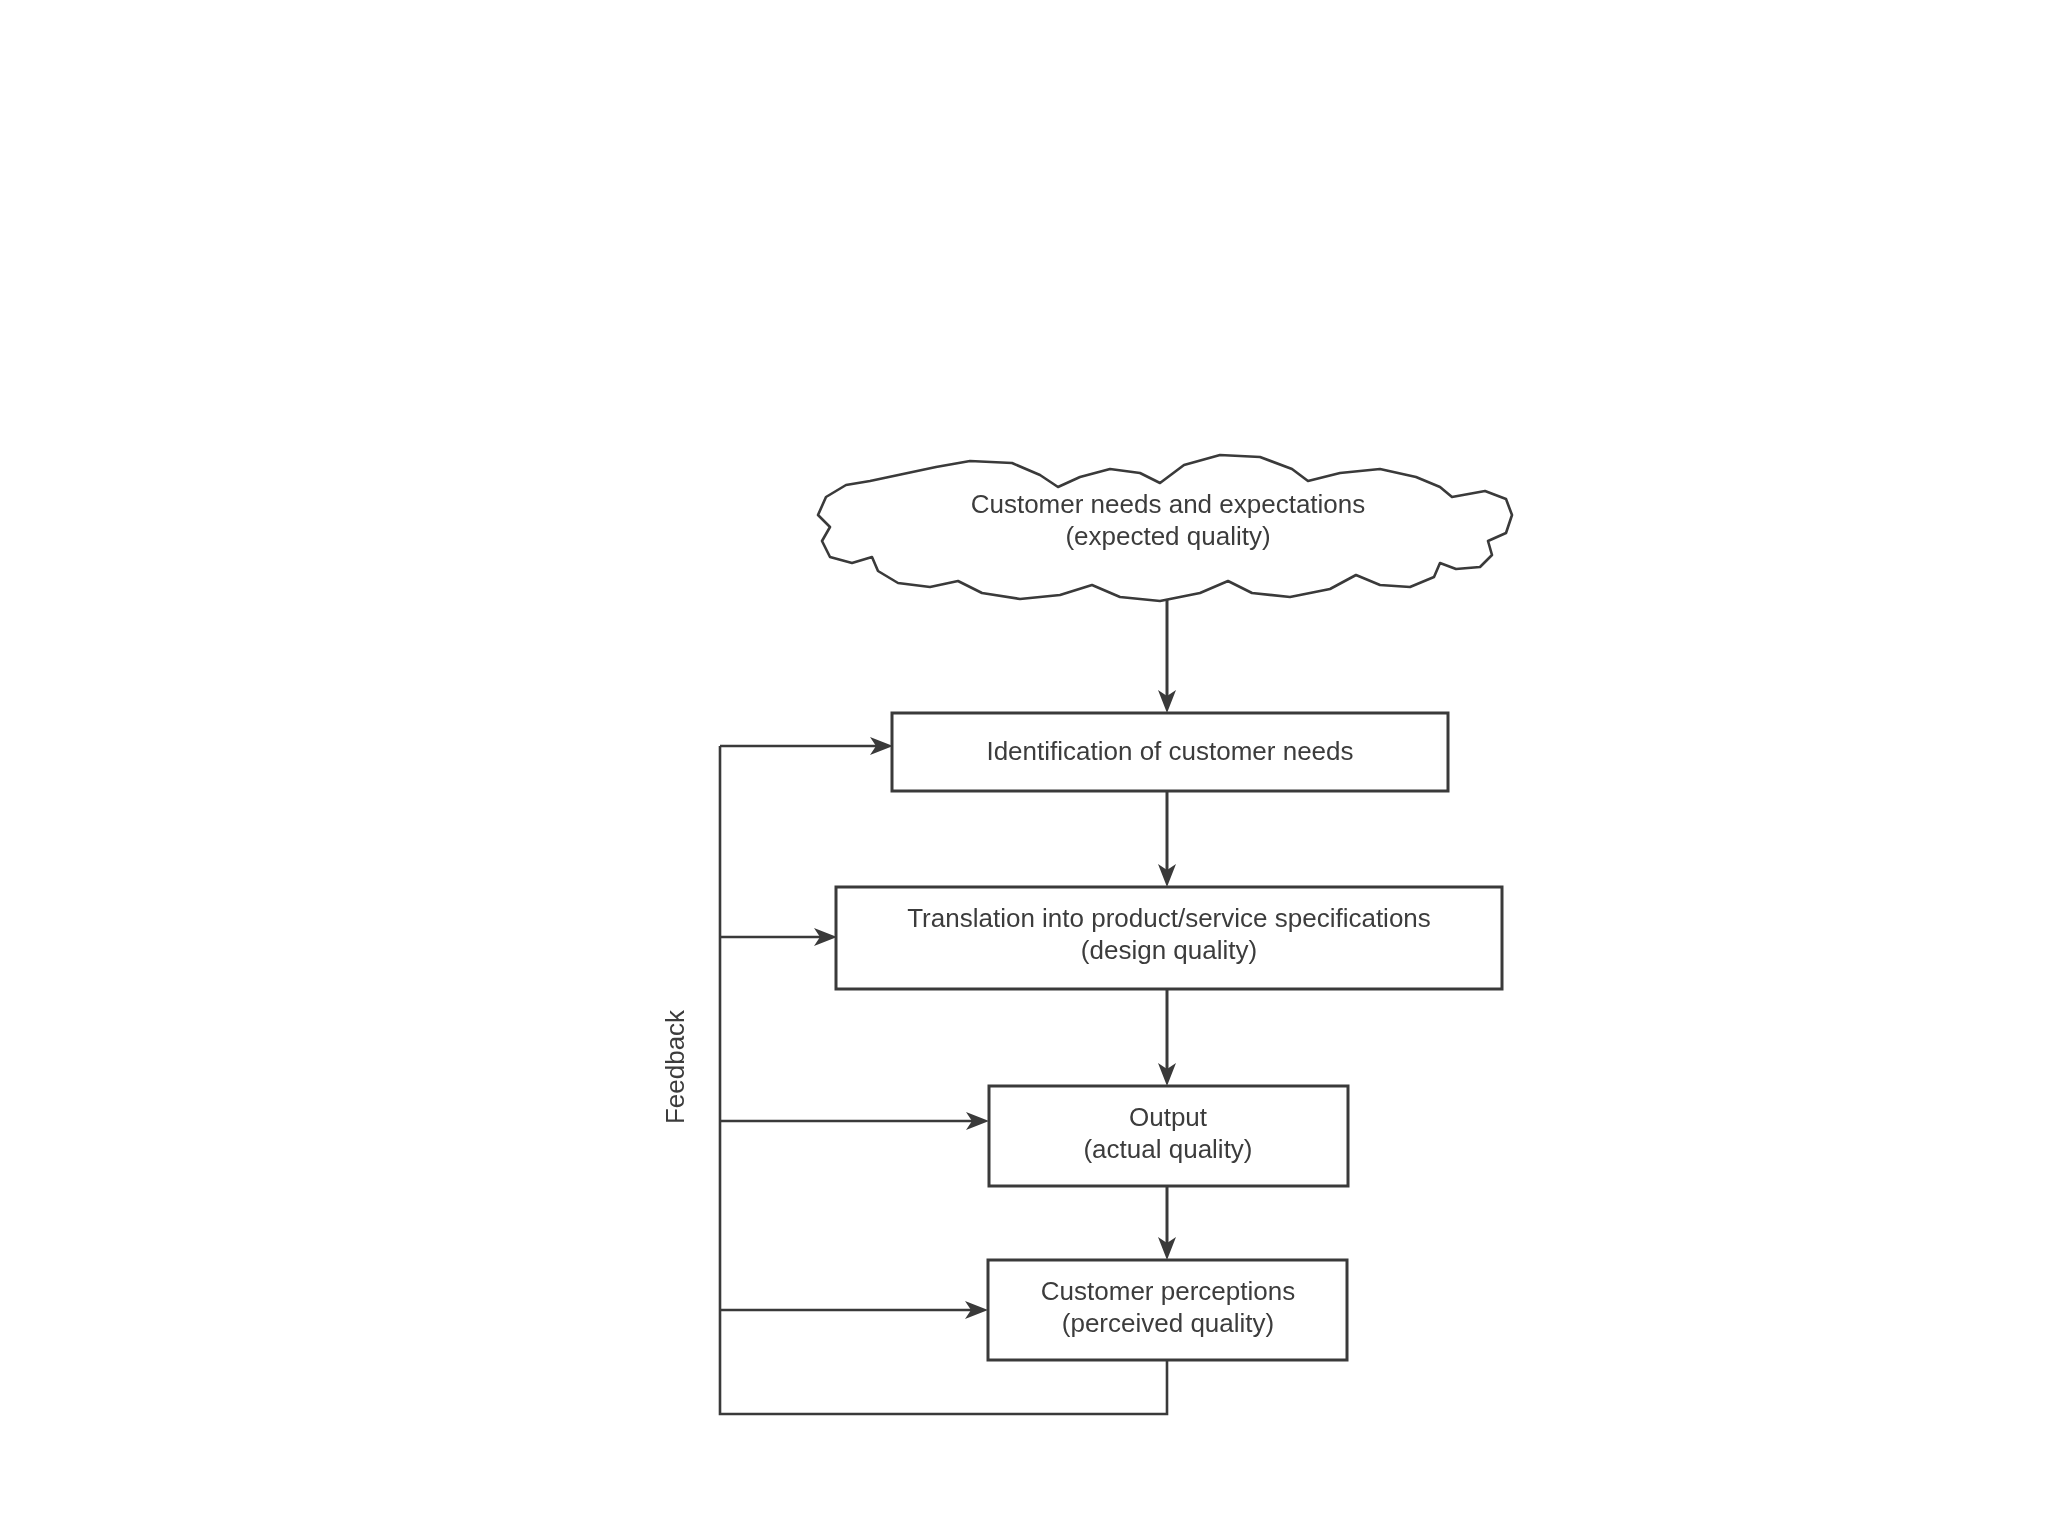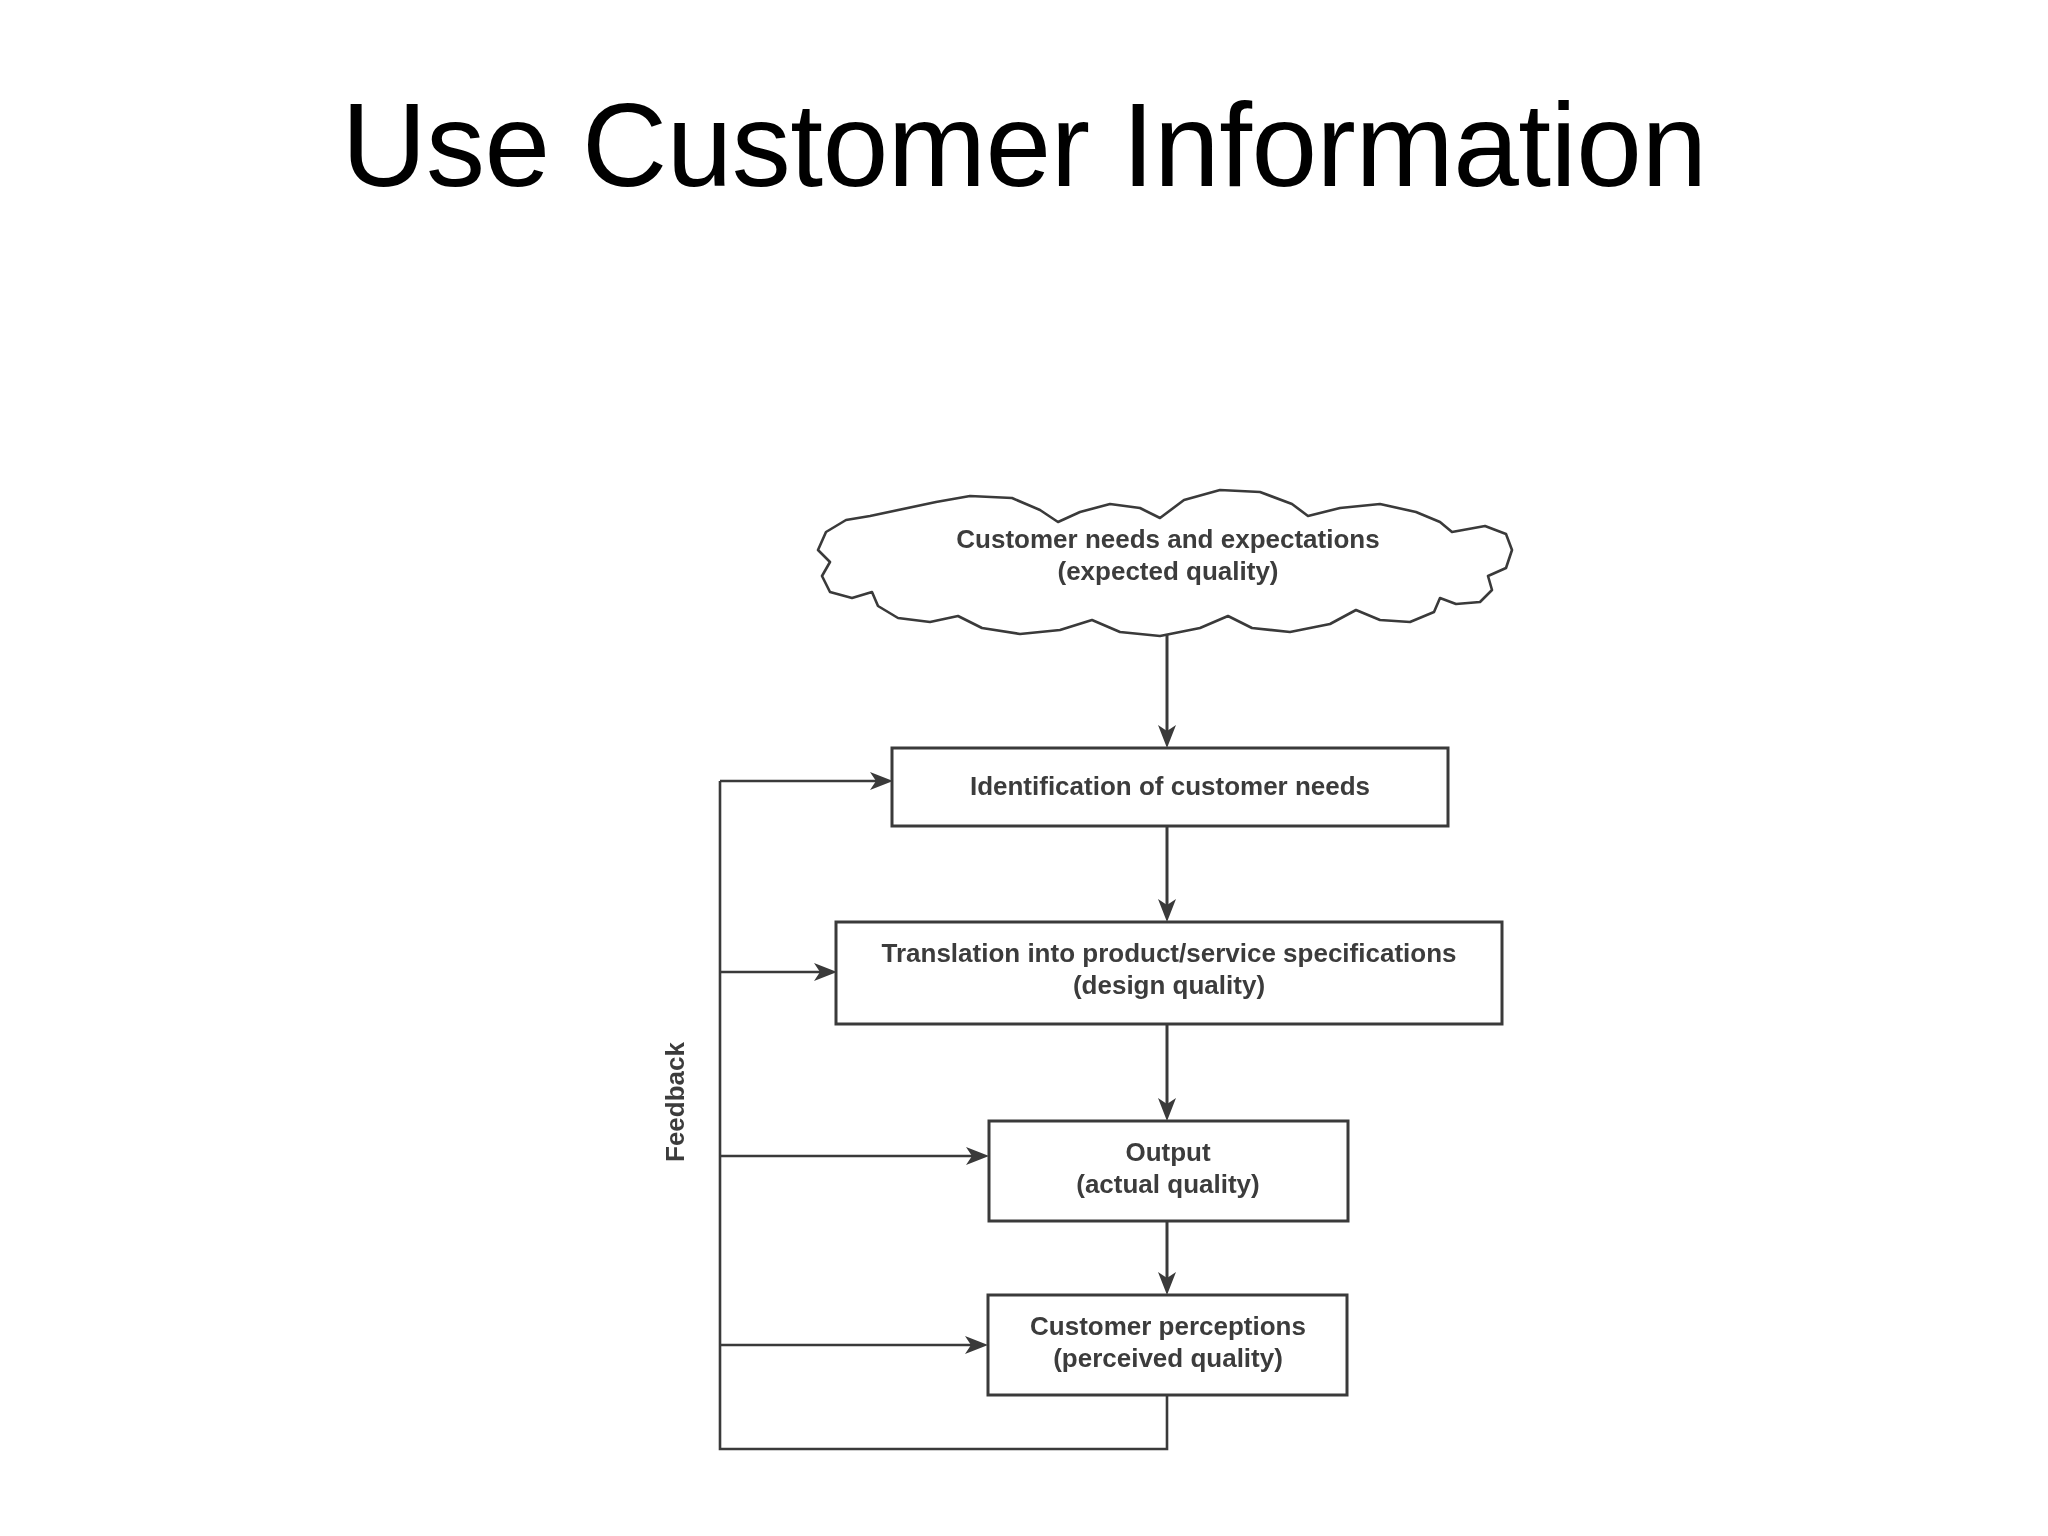--- a/index.html
+++ b/index.html
@@ -28,24 +28,23 @@
     font-size: 118px;
     font-weight: 400;
     line-height: 1.05;
     color: #000000;
     letter-spacing: -0.5px;
     white-space: nowrap;
   }
   #diagram-wrap {
     position: absolute;
     left: 640px;
-    top: 472px;
+    top: 437px;
     width: 920px;
     height: 1010px;
-    font-weight: bold;
   }
   #diagram-svg {
     display: block;
     width: 920px;
     height: 1010px;
   }
   .dg-text {
     font-family: "Liberation Sans", sans-serif;
     font-size: 26px;
     fill: #3c3c3c;
@@ -78,21 +77,20 @@
   }
   .dg-arrowhead {
     fill: #3a3a3a;
   }
 </style>
 </head>
 <body>
 
 <div id="slide">
 
-  <div id="slide-title">Use Customer Information</div>
 
   <div id="diagram-wrap">
     <svg id="diagram-svg" viewBox="0 0 920 1010" xmlns="http://www.w3.org/2000/svg">
 
       <g>
         <path class="dg-cloud" d="M 230 44
                  L 296 30 L 330 24 L 372 26 L 400 38 L 418 50
                  L 440 40 L 470 32 L 500 36 L 520 46
                  L 544 28 L 580 18 L 620 20 L 652 32 L 668 44
                  L 700 36 L 740 32 L 776 40 L 800 50 L 812 60

